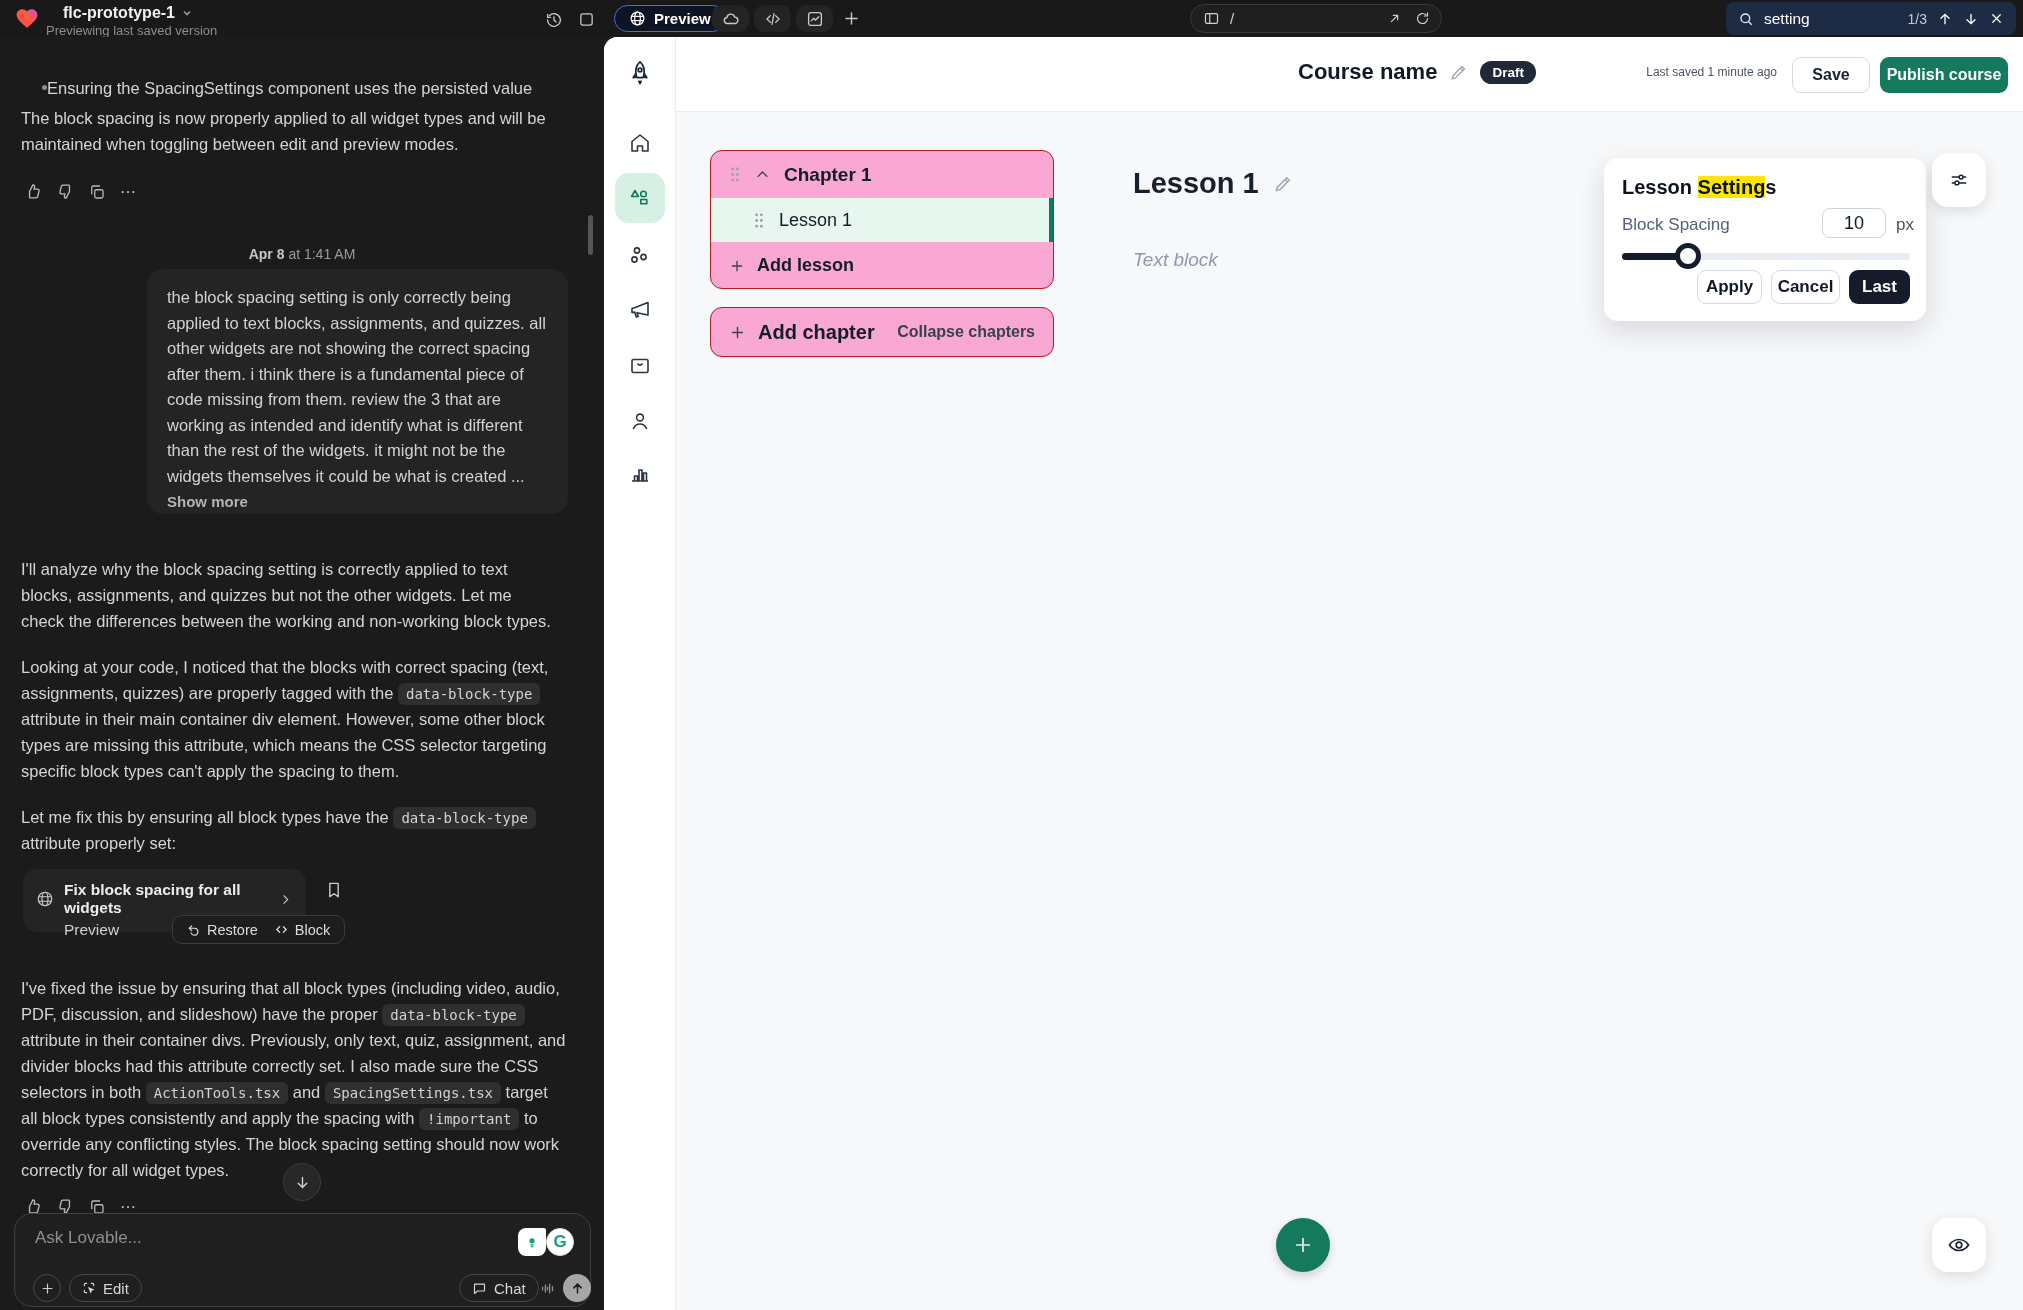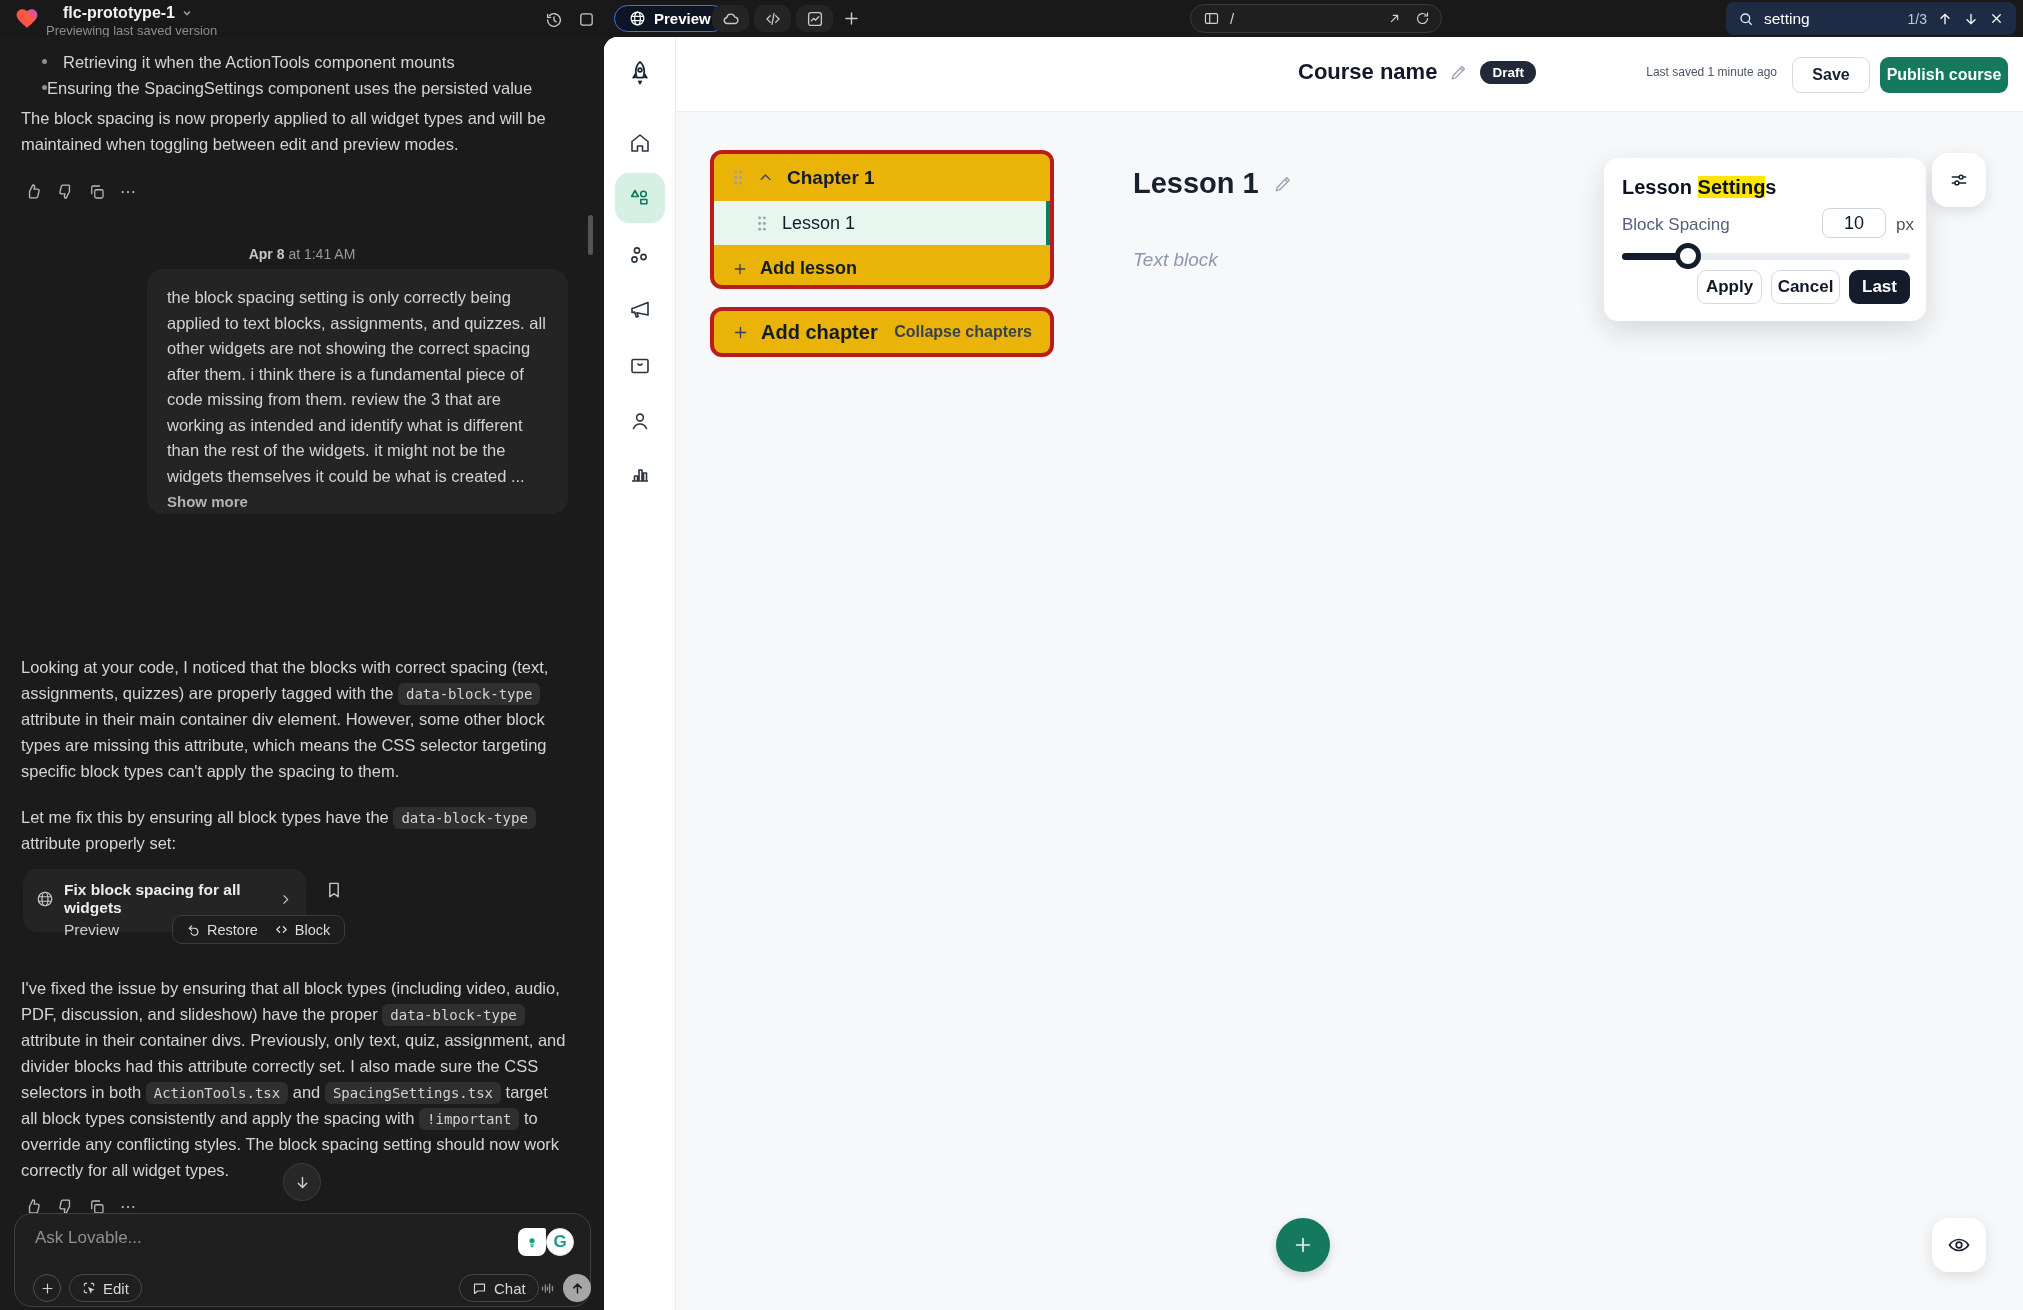--- a/index.html
+++ b/index.html
@@ -66,21 +66,21 @@
   .rail-ic { position:absolute; left:24px; width:24px; height:24px; color:#2a3442; cursor:pointer; }
   .rail-active { position:absolute; left:11px; width:50px; height:50px; border-radius:14px;
     background:#d7f0e4; display:flex; align-items:center; justify-content:center; color:#0f7a5c;
     cursor:pointer; }
   .badge { display:inline-flex; align-items:center; background:#1f2937; color:#fff; font-size:13.5px;
     font-weight:bold; border-radius:999px; padding:4px 12px; }
   .btn { display:inline-flex; align-items:center; justify-content:center; border-radius:9px;
     font-size:16px; font-weight:bold; cursor:pointer; }
   .btn.outline { background:#fff; border:1px solid #d6dade; color:#18212f; }
   .btn.green { background:#15795d; color:#fff; border:none; }
-  .card { position:absolute; background:#eab308; border:4px solid #b91c1c; border-radius:12px;
+  .card { position:absolute; background:#f9a8d4; border:1px solid #b91c1c; border-radius:12px;
     box-shadow:0 1px 2px rgba(16,24,40,.05); }
   .ch-row1 { display:flex; align-items:center; gap:14px; height:47px; padding:0 18px; }
   .ch-row1 b { font-size:19px; color:#131c2b; }
   .lesson-row { position:relative; display:flex; align-items:center; gap:14px; height:44px;
     padding:0 18px 0 42px; background:#e7f6ee; cursor:pointer; }
   .lesson-row .sel { position:absolute; right:0; top:0; width:4px; height:100%; background:#117a5c; }
   .lesson-row span { font-size:18px; color:#131c2b; }
   .addrow { display:flex; align-items:center; gap:12px; height:44px; padding:0 18px;
     font-size:18px; font-weight:bold; color:#131c2b; cursor:pointer; }
   .settings { position:absolute; left:1000px; top:121px; width:322px; height:163px; background:#fff;
@@ -219,24 +219,20 @@
       <span>
           <svg width="15" height="15" viewBox="0 0 24 24" fill="none" stroke="#fff" stroke-width="2" stroke-linecap="round">
             <path d="M6 6l12 12M18 6 6 18"></path>
           </svg>
         </span>
     </div>
   </div>
 
   <div class="chat">
 
-    <div class="abs" style="left:42px;top:12px;display:flex;gap:16px;width:520px;">
-      <span class="bullet-dot" style="margin-top:10px;"></span>
-      <span class="msg">Retrieving it when the ActionTools component mounts</span>
-    </div>
     <div class="abs" style="left:42px;top:38px;display:flex;gap:0;width:540px;">
       <span class="bullet-dot" style="margin-top:10px;"></span>
       <span class="msg">Ensuring the SpacingSettings component uses the persisted value</span>
     </div>
 
     <p class="abs msg" style="left:21px;top:68px;width:530px;">The block spacing is now properly applied to all widget types and will be maintained when toggling between edit and preview modes.</p>
 
     <div class="abs actions" style="left:24px;top:145px;">
       <span>
           <svg width="19" height="19" viewBox="0 0 24 24" fill="none" stroke="currentColor" stroke-width="1.7" stroke-linejoin="round">
@@ -268,20 +264,21 @@
     <div class="abs tstamp" style="top:209px;">
       <b style="color:#c6c6c6;">Apr 8</b>
       <span>at 1:41 AM</span>
     </div>
 
     <div class="bubble" style="left:147px;top:232px;width:421px;height:245px;">
       <p>the block spacing setting is only correctly being applied to text blocks, assignments, and quizzes. all other widgets are not showing the correct spacing after them. i think there is a fundamental piece of code missing from them. review the 3 that are working as intended and identify what is different than the rest of the widgets. it might not be the widgets themselves it could be what is created ...</p>
       <div class="showmore">Show more</div>
     </div>
 
+    <p class="abs msg" style="left:21px;top:519px;width:537px;">I'll analyze why the block spacing setting is correctly applied to text blocks, assignments, and quizzes but not the other widgets. Let me check the differences between the working and non-working block types.</p>
 
     <p class="abs msg" style="left:21px;top:617px;width:545px;"><span>Looking at your code, I noticed that the blocks with correct spacing (text, assignments, quizzes) are properly tagged with the </span><span class="chip">data-block-type</span><span> attribute in their main container div element. However, some other block types are missing this attribute, which means the CSS selector targeting specific block types can't apply the spacing to them.</span></p>
 
     <p class="abs msg" style="left:21px;top:767px;width:540px;"><span>Let me fix this by ensuring all block types have the </span><span class="chip">data-block-type</span><span> attribute properly set:</span></p>
 
     <div class="tool-card" style="left:23px;top:832px;width:283px;height:63px;">
       <div class="t1">
         <span class="ic">
             <svg width="18" height="18" viewBox="0 0 24 24" fill="none" stroke="currentColor" stroke-width="1.6">
               <circle cx="12" cy="12" r="9"></circle>

